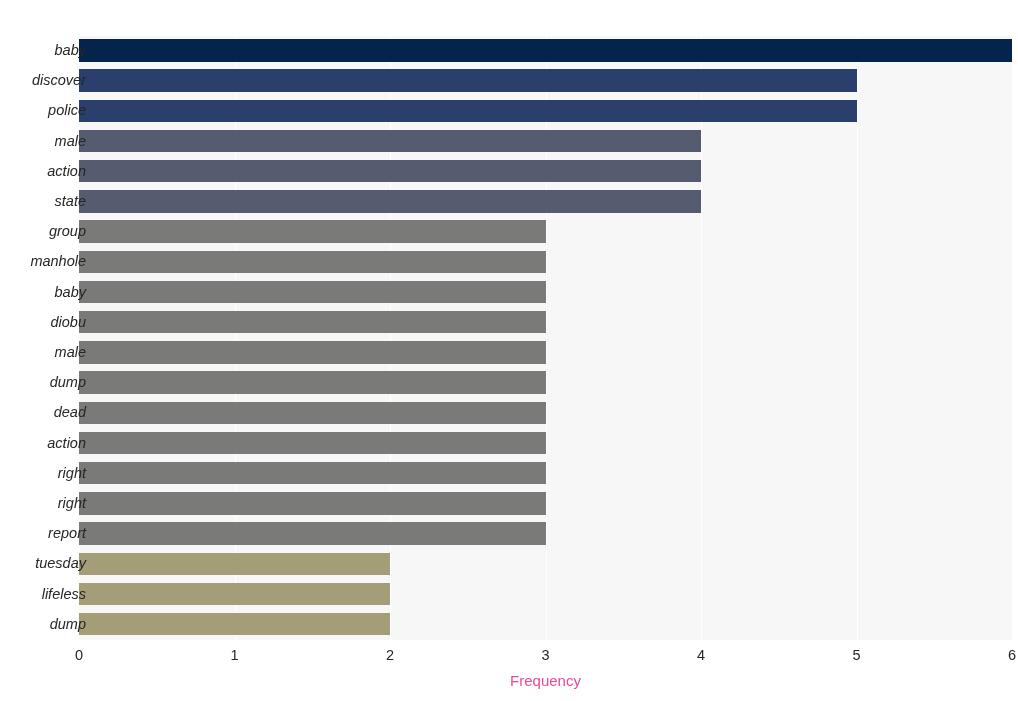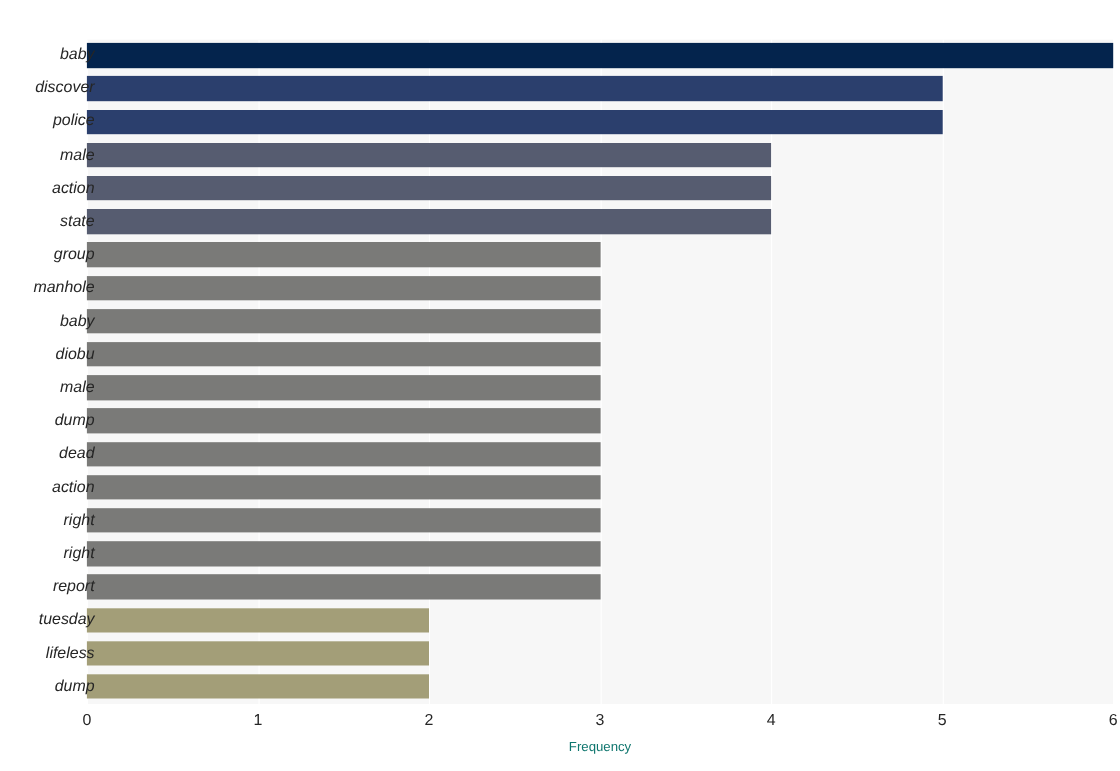--- a/index.html
+++ b/index.html
@@ -108,22 +108,22 @@
     color: #262626;
     transform: translateX(-50%);
     white-space: nowrap;
   }
   #xaxis-title {
     position: absolute;
     left: 79px;
     top: 672px;
     width: 933px;
     text-align: center;
-    font-size: 12px;
-    color: #0f766e;
+    font-size: 15px;
+    color: #ec4899;
   }
 </style>
 </head>
 <body>
 
 <div id="figure">
 
 
   <div id="plot-area">
     <div id="grid-layer">

